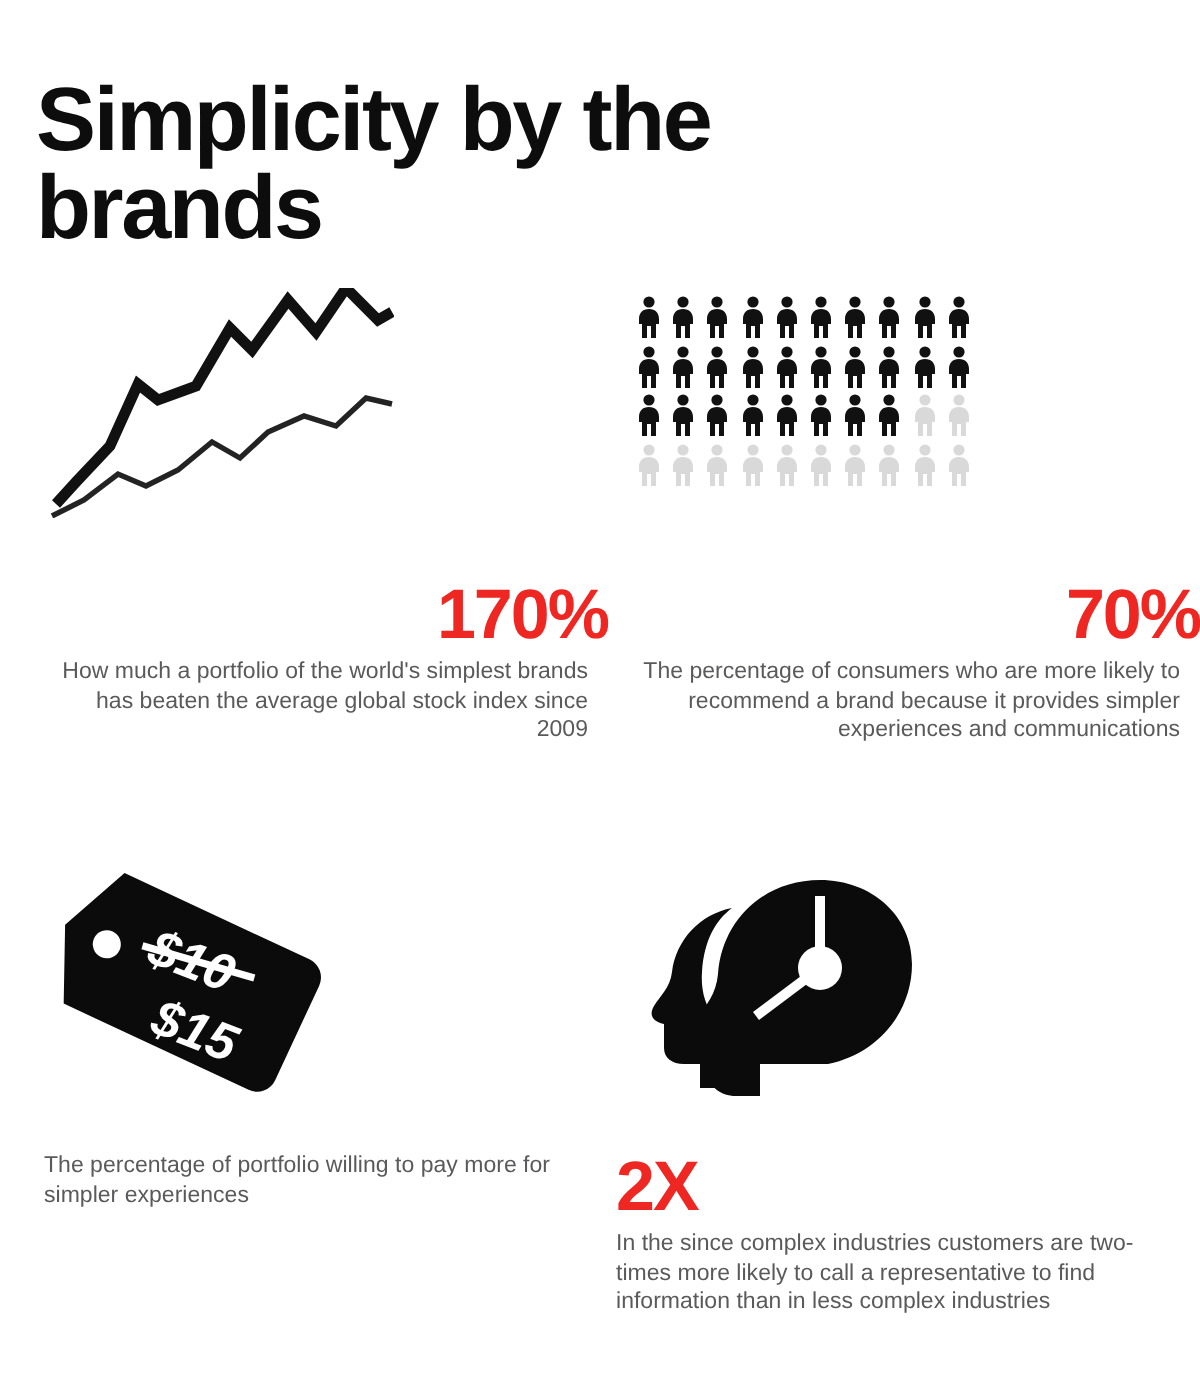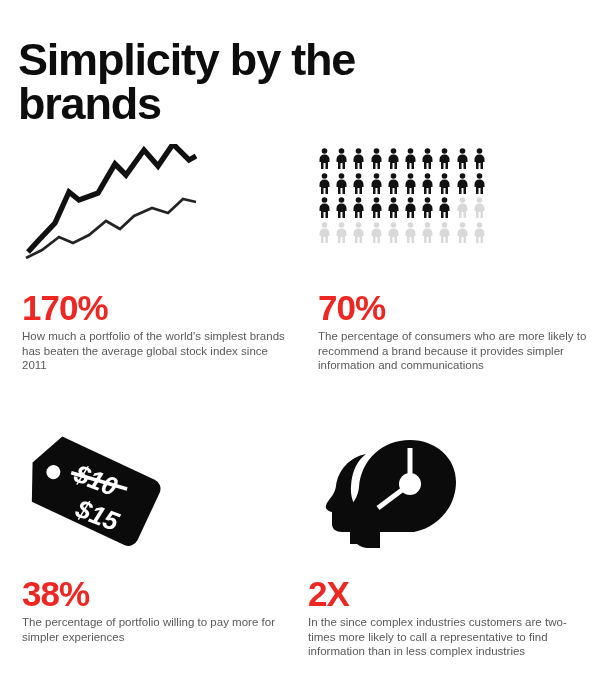--- a/index.html
+++ b/index.html
@@ -52,22 +52,22 @@
   }
   .stat-desc {
     margin: 4px 0 0 0;
     font-size: 11.5px;
     line-height: 1.28;
     color: #5a5a5c;
     letter-spacing: 0.01px;
     max-width: 272px;
   }
 
-  #cell-portfolio  { left: 22px;  top: 140px; }
-  #cell-recommend  { left: 318px; top: 140px; }
+  #cell-portfolio  { left: 22px;  top: 140px; text-align: right; }
+  #cell-recommend  { left: 318px; top: 140px; text-align: right; }
   #cell-pay-more   { left: 22px;  top: 428px; }
   #cell-call-rep   { left: 308px; top: 428px; }
 
   #cell-portfolio .stat-block { margin-top: 20px; }
   #cell-recommend .stat-block { margin-top: 20px; }
   #cell-pay-more  .stat-block { margin-top: 18px; }
   #cell-call-rep  .stat-block { margin-top: 18px; }
 
   
   #people-grid {
@@ -105,21 +105,21 @@
     <svg id="line-chart-art" class="art-svg" width="175" height="115" viewBox="0 0 175 115" aria-hidden="true">
 
       <polyline points="6,108 16,97 33,79 47,48 57,56 76,49 93,20 104,31 122,6 136,22 151,0 167,16 174,12" fill="none" stroke="#111111" stroke-width="5.4" stroke-linejoin="miter" stroke-linecap="butt"></polyline>
 
       <polyline points="4,114 20,106 37,93 51,99 67,91 84,77 98,85 112,72 130,64 146,69 161,55 174,58" fill="none" stroke="#232323" stroke-width="2.7" stroke-linejoin="miter" stroke-linecap="butt"></polyline>
     </svg>
   </div>
 
   <div class="stat-block">
     <div class="stat-value">170%</div>
-    <p class="stat-desc">How much a portfolio of the world's simplest brands has beaten the average global stock index since 2011</p>
+    <p class="stat-desc">How much a portfolio of the world's simplest brands has beaten the average global stock index since 2009</p>
   </div>
 </section>
 
 <section id="cell-recommend" class="cell">
 
   <div class="cell-art">
     <div id="people-grid">
         <svg viewBox="0 0 26 42" class="person-icon on">
           <circle cx="13" cy="6" r="5.6" fill="currentColor"></circle>
           <path d="M13,13 C6.5,13 3,17 3,23 L3,28 L6,28 L6,42 L11,42 L11,30 L15,30 L15,42 L20,42 L20,28 L23,28 L23,23 C23,17 19.5,13 13,13 Z" fill="currentColor"></path>
@@ -278,21 +278,21 @@
         </svg>
         <svg viewBox="0 0 26 42" class="person-icon off">
           <circle cx="13" cy="6" r="5.6" fill="currentColor"></circle>
           <path d="M13,13 C6.5,13 3,17 3,23 L3,28 L6,28 L6,42 L11,42 L11,30 L15,30 L15,42 L20,42 L20,28 L23,28 L23,23 C23,17 19.5,13 13,13 Z" fill="currentColor"></path>
         </svg>
       </div>
   </div>
 
   <div class="stat-block">
     <div class="stat-value">70%</div>
-    <p class="stat-desc">The percentage of consumers who are more likely to recommend a brand because it provides simpler information and communications</p>
+    <p class="stat-desc">The percentage of consumers who are more likely to recommend a brand because it provides simpler experiences and communications</p>
   </div>
 </section>
 
 <section id="cell-pay-more" class="cell">
 
   <div class="cell-art">
     <svg id="price-tag-art" class="art-svg" width="170" height="120" viewBox="0 0 170 120" aria-hidden="true">
       <g transform="rotate(25 70 58)">
 
         <path d="M16,22 H118 a10,10 0 0 1 10,10 V84 a10,10 0 0 1 -10,10 H16 L0,58 Z" fill="#0b0b0b"></path>
@@ -302,21 +302,20 @@
         <g transform="rotate(-4 70 58)">
           <text x="44" y="56" fill="#ffffff" font-family="'Liberation Sans', sans-serif" font-size="26" font-weight="bold" font-style="italic">$10</text>
           <line x1="40" y1="49" x2="98" y2="44" stroke="#ffffff" stroke-width="3.6"></line>
           <text x="58" y="88" fill="#ffffff" font-family="'Liberation Sans', sans-serif" font-size="26" font-weight="bold" font-style="italic">$15</text>
         </g>
       </g>
     </svg>
   </div>
 
   <div class="stat-block">
-    <div class="stat-value">38%</div>
     <p class="stat-desc">The percentage of portfolio willing to pay more for simpler experiences</p>
   </div>
 </section>
 
 <section id="cell-call-rep" class="cell">
 
   <div class="cell-art">
     <svg id="heads-art" class="art-svg" width="165" height="120" viewBox="0 0 165 120" aria-hidden="true">
 
       <path d="M52,22 C36,25 24,38 22,54 C21,62 16,66 13,71 C10,76 13,79 18,80

